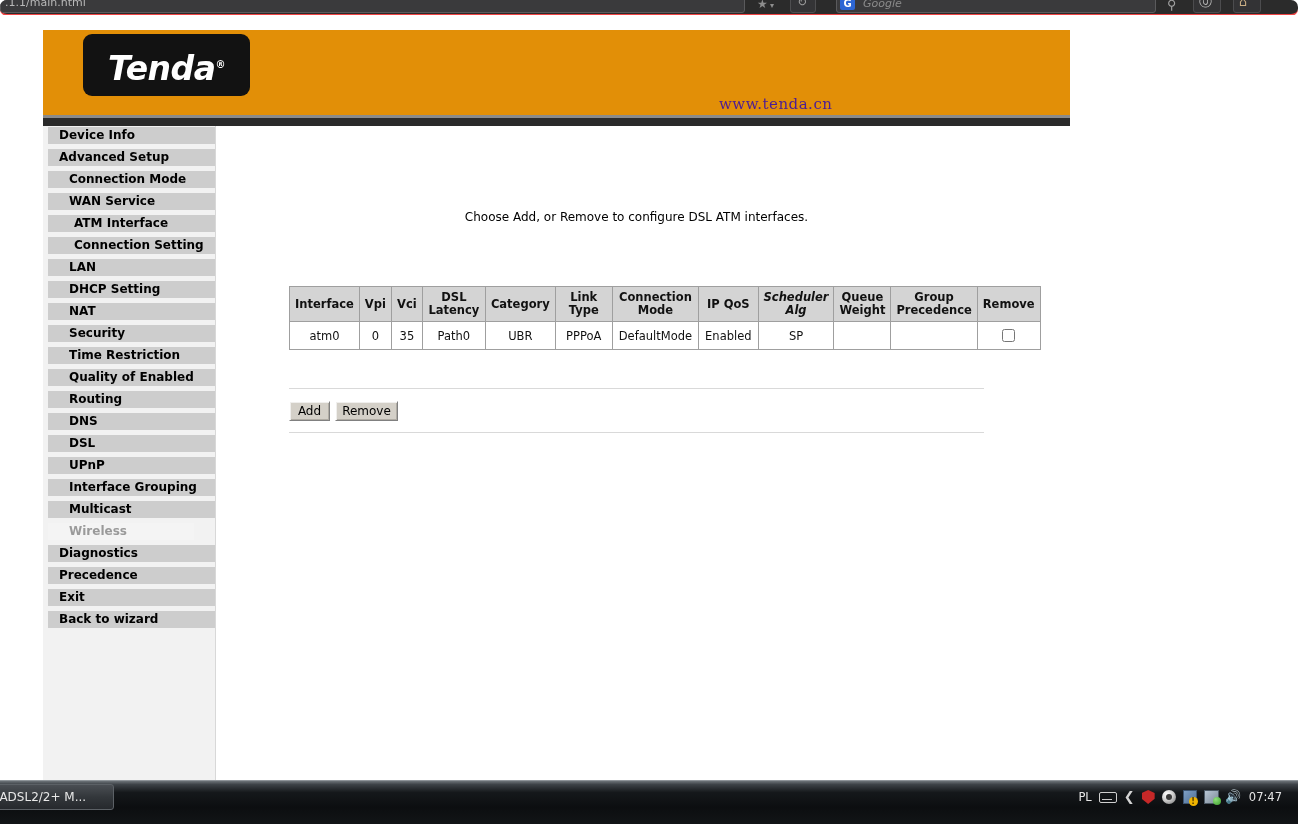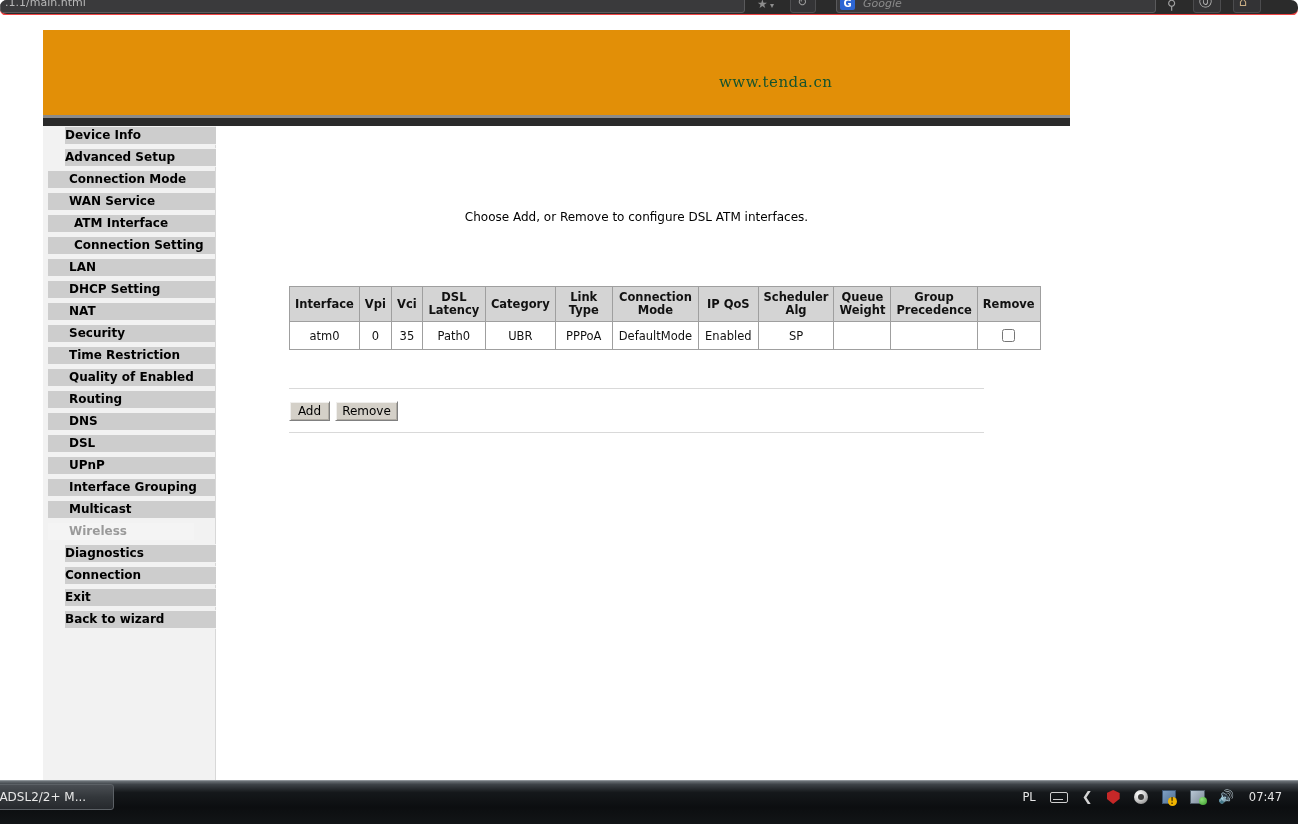--- a/index.html
+++ b/index.html
@@ -151,24 +151,24 @@
     font-size: 33px;
     letter-spacing: -0.5px;
   }
   .logo-reg {
     font-size: 10px;
     font-style: normal;
     vertical-align: super;
   }
   .site-url {
     position: absolute;
-    left: 676px; top: 43px;
+    left: 676px; top: 65px;
     font-family: "DejaVu Serif", serif;
     font-size: 15px;
-    color: #14532d;
+    color: #4c1d95;
     letter-spacing: 0.5px;
   }
   .header-rule {
     position: absolute;
     left: 43px; top: 100px;
     width: 1027px; height: 3px;
     background: #8a8a8a;
   }
   .header-black {
     position: absolute;
@@ -198,21 +198,21 @@
     font-size: 12px;
     color: #000000;
     line-height: 17px;
     white-space: nowrap;
   }
   .nav-item.disabled {
     background: #f4f4f4;
     color: #9a9a9a;
     width: 146px;
   }
-  .lvl0 { padding-left: 0; margin-left: 17px; }
+  .lvl0 { padding-left: 11px; }
   .lvl1 { padding-left: 21px; }
   .lvl2 { padding-left: 26px; }
 
   
   .content {
     position: absolute;
     left: 216px; top: 111px;
     width: 1082px; height: 654px;
     background: #ffffff;
   }
@@ -265,21 +265,21 @@
     height: 17px;
   }
   .th-interface { width: 56px; }
   .th-vpi { width: 20px; }
   .th-vci { width: 20px; }
   .th-dsl { width: 52px; }
   .th-cat { width: 52px; }
   .th-link { width: 46px; }
   .th-conn { width: 68px; }
   .th-qos { width: 40px; }
-  .th-sched { width: 52px; }
+  .th-sched { width: 52px; font-style: italic; }
   .th-queue { width: 44px; }
   .th-group { width: 66px; }
   .th-remove { width: 48px; }
   .row-checkbox {
     width: 13px; height: 13px;
     margin: 0 auto;
     display: block;
   }
 
   
@@ -335,21 +335,21 @@
     padding-left: 8px;
     white-space: nowrap;
     overflow: hidden;
   }
   .tray {
     position: absolute;
     right: 16px; top: 4px;
     height: 24px;
     display: flex;
     align-items: center;
-    gap: 14px;
+    gap: 7px;
   }
   .tray-item {
     font-size: 11.5px;
     color: #e6e6e6;
     line-height: 24px;
     white-space: nowrap;
   }
   .tray-glyph { font-size: 13px; color: #d4d4d4; }
   .tray-shield {
     width: 13px; height: 14px;
@@ -442,20 +442,23 @@
     <span class="download-glyph">⓪</span>
   </div>
   <div class="chrome-btn home-btn">
     <span class="home-glyph">⌂</span>
   </div>
 </div>
 
 <div class="viewport">
 
   <div class="header-banner">
+    <div class="logo-plate">
+      <div class="logo-text"><span>Tenda</span><span class="logo-reg">®</span></div>
+    </div>
     <div class="site-url">www.tenda.cn</div>
   </div>
   <div class="header-rule"></div>
   <div class="header-black"></div>
 
   <div class="sidebar">
     <div class="nav-item lvl0" style="top:0px">Device Info</div>
     <div class="nav-item lvl0" style="top:22px">Advanced Setup</div>
     <div class="nav-item lvl1" style="top:44px">Connection Mode</div>
     <div class="nav-item lvl1" style="top:66px">WAN Service</div>
@@ -468,21 +471,21 @@
     <div class="nav-item lvl1" style="top:220px">Time Restriction</div>
     <div class="nav-item lvl1" style="top:242px">Quality of Enabled</div>
     <div class="nav-item lvl1" style="top:264px">Routing</div>
     <div class="nav-item lvl1" style="top:286px">DNS</div>
     <div class="nav-item lvl1" style="top:308px">DSL</div>
     <div class="nav-item lvl1" style="top:330px">UPnP</div>
     <div class="nav-item lvl1" style="top:352px">Interface Grouping</div>
     <div class="nav-item lvl1" style="top:374px">Multicast</div>
     <div class="nav-item lvl1 disabled" style="top:396px">Wireless</div>
     <div class="nav-item lvl0" style="top:418px">Diagnostics</div>
-    <div class="nav-item lvl0" style="top:440px">Connection</div>
+    <div class="nav-item lvl0" style="top:440px">Precedence</div>
     <div class="nav-item lvl0" style="top:462px">Exit</div>
     <div class="nav-item lvl0" style="top:484px">Back to wizard</div>
   </div>
 
   <div class="content">
 
 
     <div class="intro-text">Choose Add, or Remove to configure DSL ATM interfaces.</div>
 
     <table class="atm-table">

